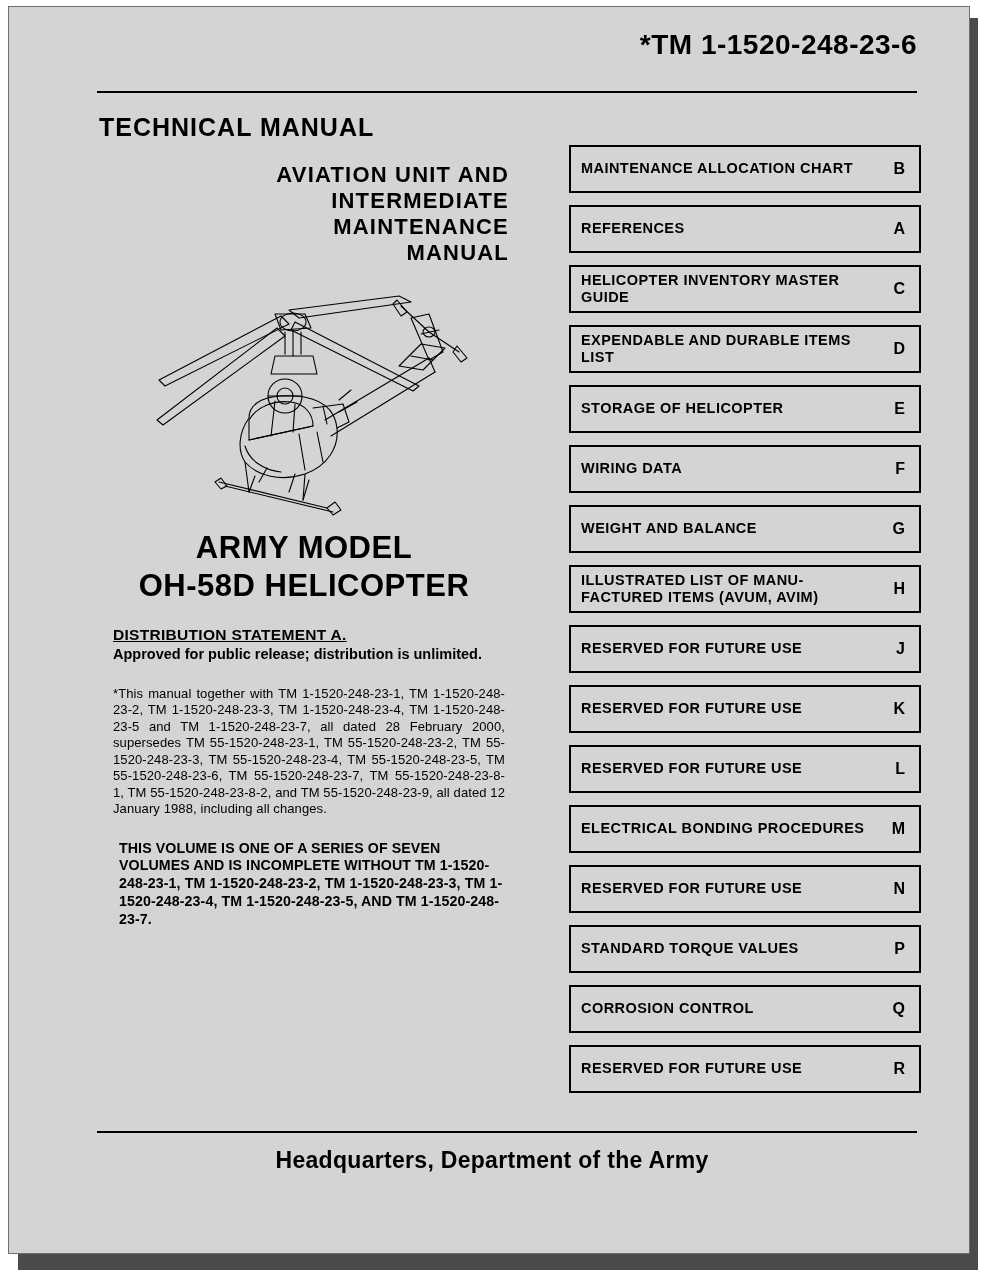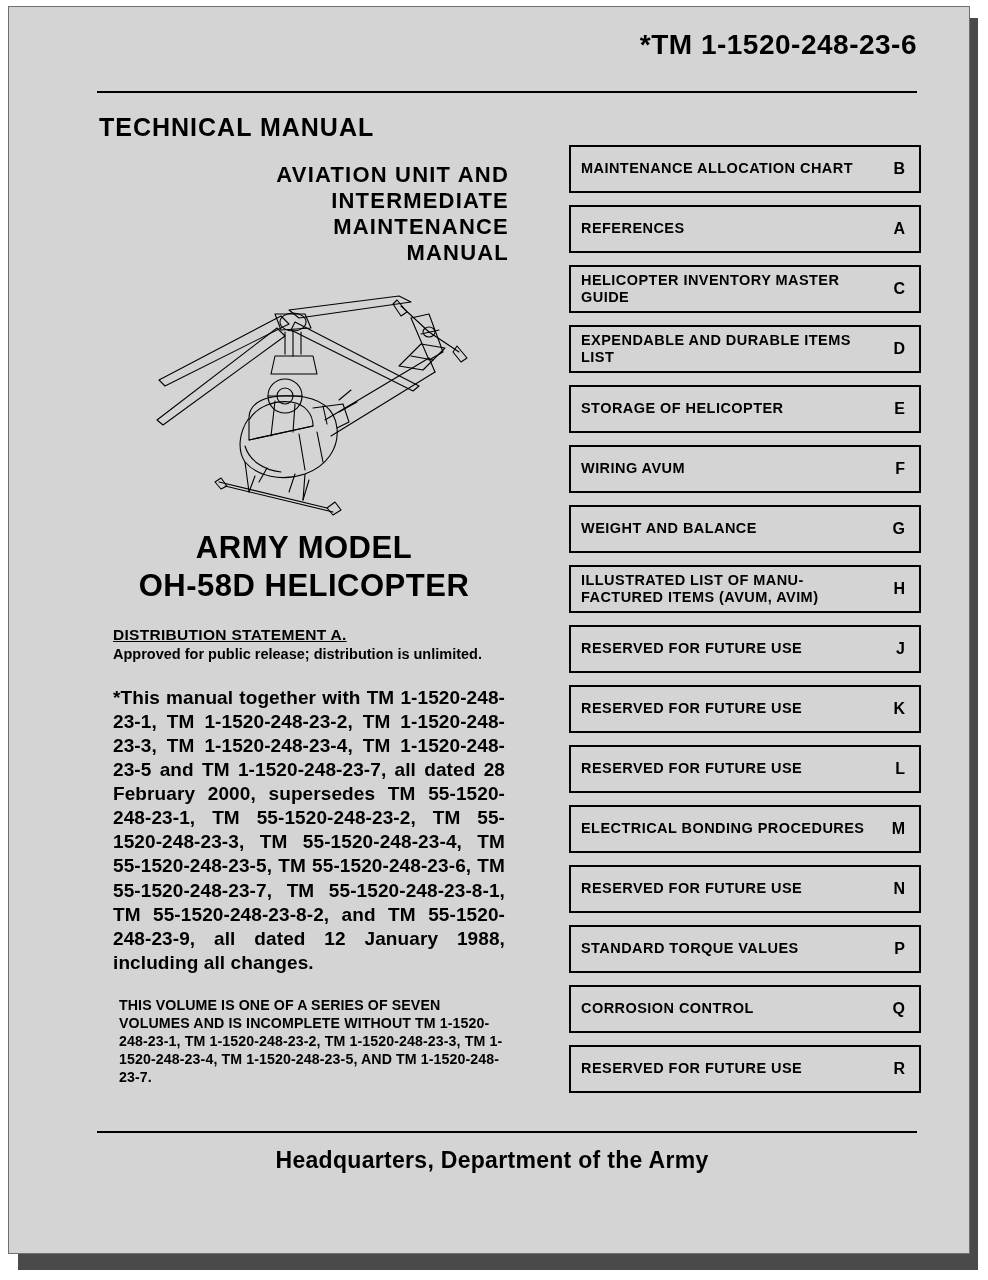--- a/index.html
+++ b/index.html
@@ -130,22 +130,22 @@
   .dist-body {
     font-size: 14.5px;
     font-weight: bold;
     line-height: 1.22;
     margin-top: 2px;
   }
 
   #footnote {
     margin: 22px 0 0 14px;
     width: 392px;
-    font-size: 19px;
-    font-weight: bold;
+    font-size: 13px;
+    font-weight: normal;
     line-height: 1.27;
     text-align: justify;
     letter-spacing: 0.1px;
   }
 
   #volume-note {
     margin: 22px 0 0 20px;
     width: 390px;
     font-size: 14.2px;
     font-weight: bold;
@@ -329,21 +329,21 @@
         <span class="appendix-label">EXPENDABLE AND DURABLE ITEMS LIST</span>
         <span class="appendix-letter">D</span>
       </div>
 
       <div class="appendix-box">
         <span class="appendix-label">STORAGE OF HELICOPTER</span>
         <span class="appendix-letter">E</span>
       </div>
 
       <div class="appendix-box">
-        <span class="appendix-label">WIRING AVUM</span>
+        <span class="appendix-label">WIRING DATA</span>
         <span class="appendix-letter">F</span>
       </div>
 
       <div class="appendix-box">
         <span class="appendix-label">WEIGHT AND BALANCE</span>
         <span class="appendix-letter">G</span>
       </div>
 
       <div class="appendix-box">
         <span class="appendix-label">ILLUSTRATED LIST OF MANU-FACTURED ITEMS (AVUM, AVIM)</span>

